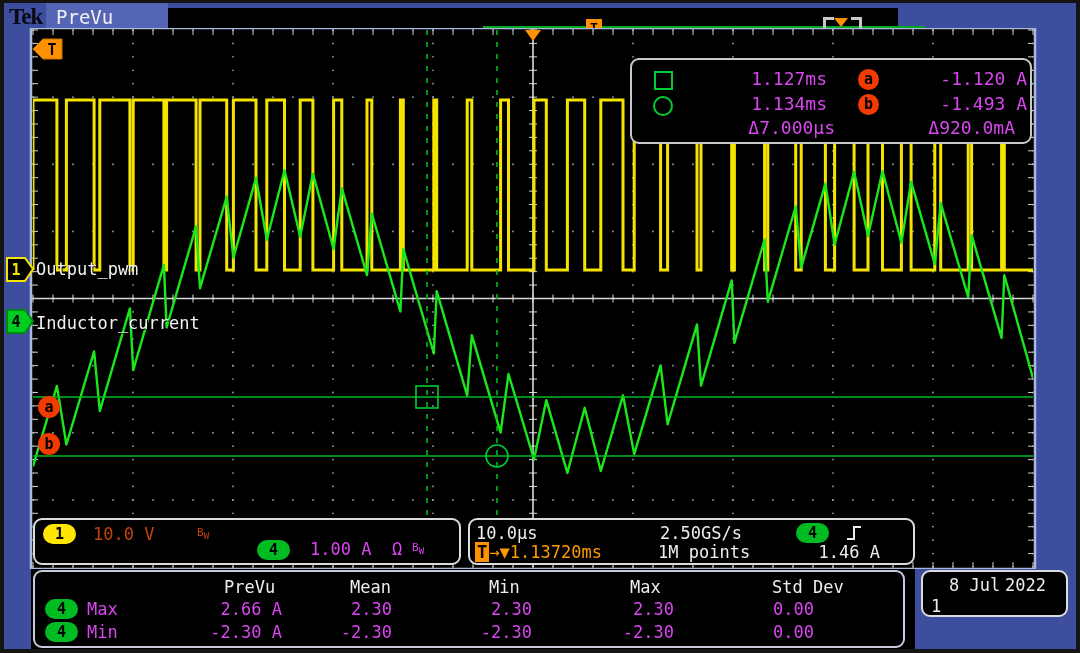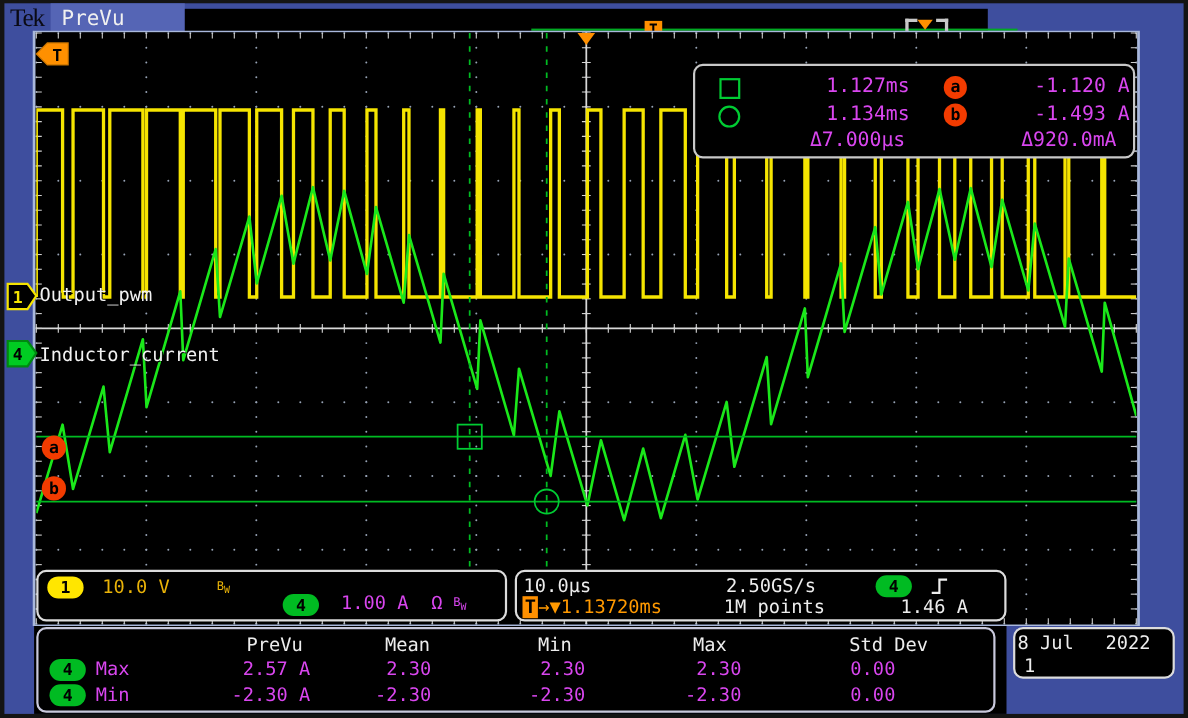--- a/index.html
+++ b/index.html
@@ -1,37 +1,37 @@
 <!DOCTYPE html>
 <html><head>
 <meta charset="utf-8">
 <style>
   html,body{margin:0;padding:0;background:#0a0a0a;}
   .screen{position:relative;width:1080px;height:653px;background:#141414;overflow:hidden;
           font-family:"DejaVu Sans Mono",monospace;}
   .chrome{position:absolute;left:4px;top:3px;width:1072px;height:646px;background:#3e4e9e;}
   .prevu-box{position:absolute;left:46px;top:3px;width:122px;height:28px;background:#5565b5;}
   .tek-logo{position:absolute;left:9px;top:4px;color:#0a0a14;font-family:"Liberation Serif",serif;
-            font-weight:normal;font-size:23px;letter-spacing:-1px;}
+            font-weight:bold;font-size:23px;letter-spacing:-1px;}
   .acq-status{position:absolute;left:56px;top:6px;color:#f0f0f0;font-size:19px;}
   .record-strip{position:absolute;left:168px;top:8px;width:730px;height:22px;background:#000;}
   .record-line{position:absolute;left:315px;top:18px;width:442px;height:2px;background:#00aa22;}
   .record-trig{position:absolute;left:418px;top:11px;width:16px;height:17px;background:#ff9000;
                color:#000;font-weight:bold;font-size:13px;text-align:center;line-height:17px;}
   .bracket{position:absolute;top:9px;width:8px;height:16px;border:3px solid #c8c8c8;}
   .bracket.l{left:655px;border-right:none;}
   .bracket.r{left:683px;border-left:none;}
   .record-window-tri{position:absolute;left:666px;top:10px;width:0;height:0;
       border-left:7px solid transparent;border-right:7px solid transparent;border-top:9px solid #ff9000;}
   .black-bottom{position:absolute;left:31px;top:569px;width:884px;height:80px;background:#000;}
   svg.overlay{position:absolute;left:0;top:0;z-index:2;}
   .chlabel{position:absolute;z-index:3;color:#f2f2f2;font-size:17px;text-shadow:1px 1px 0 #000;}
   .box{position:absolute;background:#000;border:2px solid #dcdcdc;border-radius:9px;z-index:4;}
   .cursor-box{left:630px;top:58px;width:398px;height:82px;border-color:#c8c8c8;}
-  .grn{color:#d946ef;} .yel{color:#eab308;} .wht{color:#ededed;} .org{color:#ff9900;}
+  .grn{color:#d946ef;} .yel{color:#c2410c;} .wht{color:#ededed;} .org{color:#ff9900;}
   .t{position:absolute;font-size:17px;white-space:pre;}
   .cursor-box .t{font-size:18px;}
   .ralign{text-align:right;}
   .shape-square{position:absolute;left:22px;top:11px;width:15px;height:15px;border:2px solid #00cc33;}
   .shape-circle{position:absolute;left:21px;top:36px;width:16px;height:16px;border:2px solid #00cc33;border-radius:50%;}
   .abbadge{position:absolute;width:21px;height:21px;border-radius:50%;background:#f23b00;color:#000;
            font-weight:bold;font-size:15px;text-align:center;line-height:21px;}
   .chbadge{display:inline-block;min-width:33px;height:20px;border-radius:10px;color:#000;
            font-weight:bold;font-size:15px;text-align:center;line-height:20px;}
   .b1{background:#ffe600;} .b4{background:#00bb22;}
@@ -1287,21 +1287,21 @@
 
   <div class="box cursor-box">
     <div class="shape-square"></div>
     <div class="shape-circle"></div>
     <div class="t grn ralign" style="left:90px;top:8px;width:105px">1.127ms</div>
     <div class="t grn ralign" style="left:90px;top:33px;width:105px">1.134ms</div>
     <div class="abbadge" style="left:226px;top:9px">a</div>
     <div class="abbadge" style="left:226px;top:34px">b</div>
     <div class="t grn ralign" style="left:258px;top:8px;width:137px">-1.120 A</div>
     <div class="t grn ralign" style="left:258px;top:33px;width:137px">-1.493 A</div>
-    <div class="t grn ralign" style="left:48px;top:57px;width:143px">Δ7.000μs</div>
+    <div class="t grn ralign" style="left:60px;top:57px;width:143px">Δ7.000μs</div>
     <div class="t grn ralign" style="left:240px;top:57px;width:143px">Δ920.0mA</div>
   </div>
 
   <div class="box" style="left:33px;top:518px;width:424px;height:43px">
     <span class="chbadge b1" style="position:absolute;left:8px;top:4px">1</span>
     <div class="t yel" style="left:58px;top:4px">10.0 V</div>
     <div class="t yel bw" style="left:162px;top:6px"><span>B</span><sub>W</sub></div>
     <span class="chbadge b4" style="position:absolute;left:222px;top:20px">4</span>
     <div class="t grn" style="left:275px;top:19px">1.00 A</div>
     <div class="t grn" style="left:357px;top:19px">Ω</div>
@@ -1323,36 +1323,36 @@
   <div class="box meas-box">
     <div class="t wht" style="left:189px;top:5px">PreVu</div>
     <div class="t wht" style="left:315px;top:5px">Mean</div>
     <div class="t wht" style="left:454px;top:5px">Min</div>
     <div class="t wht" style="left:595px;top:5px">Max</div>
     <div class="t wht" style="left:737px;top:5px">Std Dev</div>
 
     <div>
       <span class="chbadge b4" style="position:absolute;left:10px;top:27px">4</span>
       <div class="t grn" style="left:52px;top:27px">Max</div>
-      <div class="t grn ralign" style="left:147px;top:27px;width:100px">2.57 A</div>
+      <div class="t grn ralign" style="left:147px;top:27px;width:100px">2.66 A</div>
       <div class="t grn ralign" style="left:257px;top:27px;width:100px">2.30</div>
       <div class="t grn ralign" style="left:397px;top:27px;width:100px">2.30</div>
       <div class="t grn ralign" style="left:539px;top:27px;width:100px">2.30</div>
       <div class="t grn ralign" style="left:679px;top:27px;width:100px">0.00</div>
     </div>
     <div>
       <span class="chbadge b4" style="position:absolute;left:10px;top:50px">4</span>
       <div class="t grn" style="left:52px;top:50px">Min</div>
       <div class="t grn ralign" style="left:147px;top:50px;width:100px">-2.30 A</div>
       <div class="t grn ralign" style="left:257px;top:50px;width:100px">-2.30</div>
       <div class="t grn ralign" style="left:397px;top:50px;width:100px">-2.30</div>
       <div class="t grn ralign" style="left:539px;top:50px;width:100px">-2.30</div>
       <div class="t grn ralign" style="left:679px;top:50px;width:100px">0.00</div>
     </div>
   </div>
 
   <div class="box date-box">
-    <div class="t wht" style="left:2px;top:3px">8 Jul</div>
+    <div class="t wht" style="left:26px;top:3px">8 Jul</div>
     <div class="t wht" style="left:82px;top:3px">2022</div>
     <div class="t wht" style="left:8px;top:24px">1</div>
   </div>
 
 </div>
 
 </body></html>

